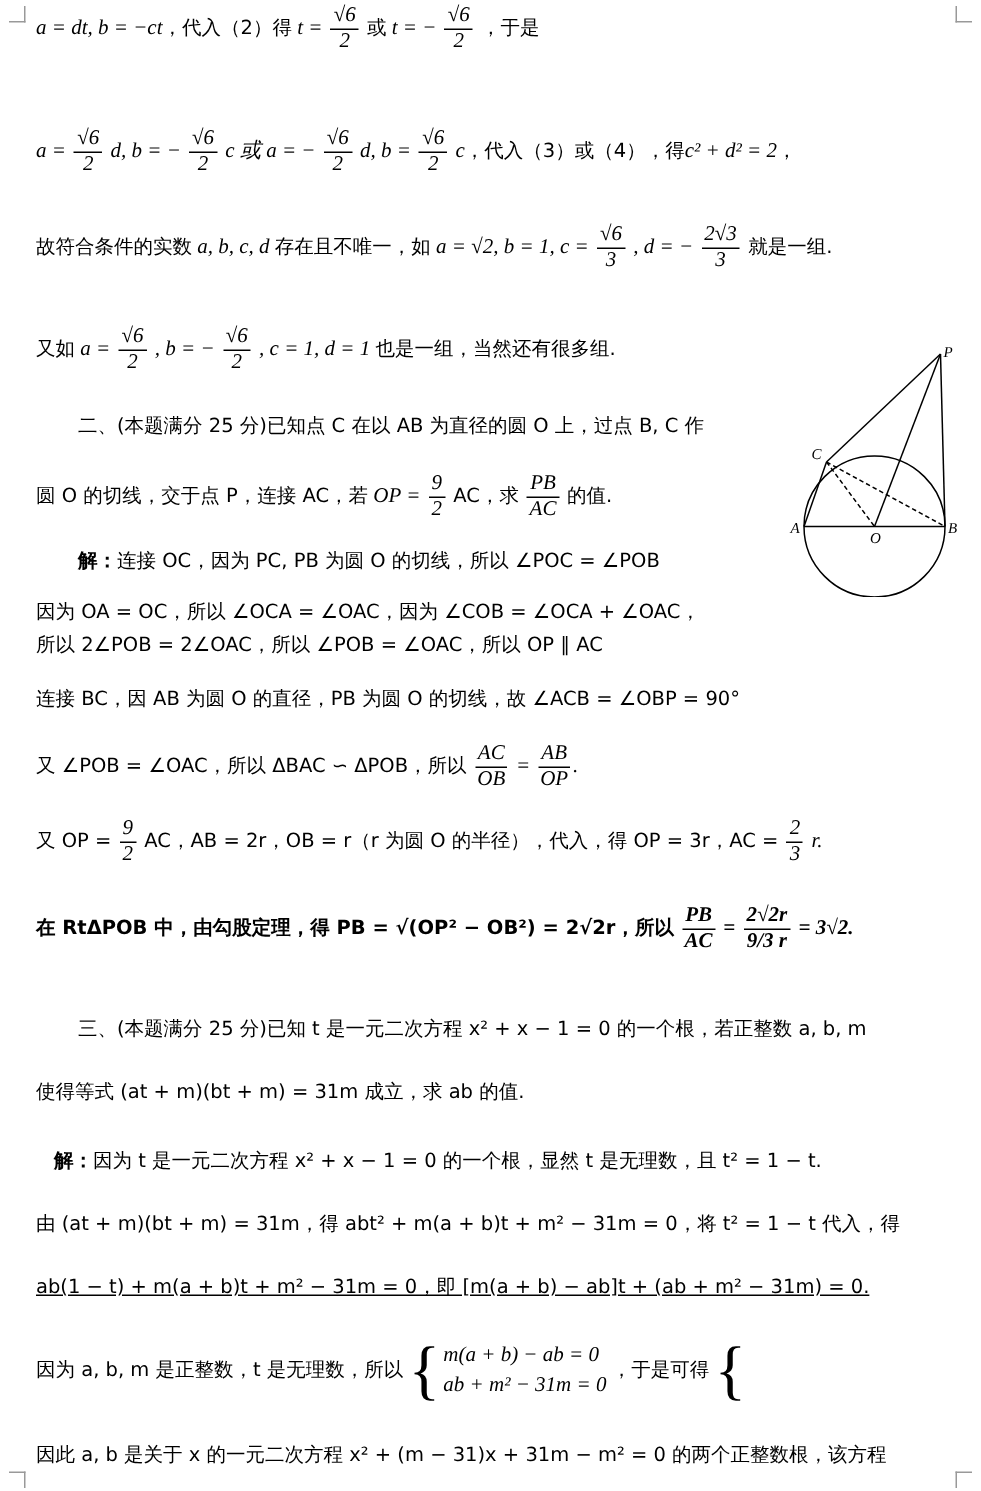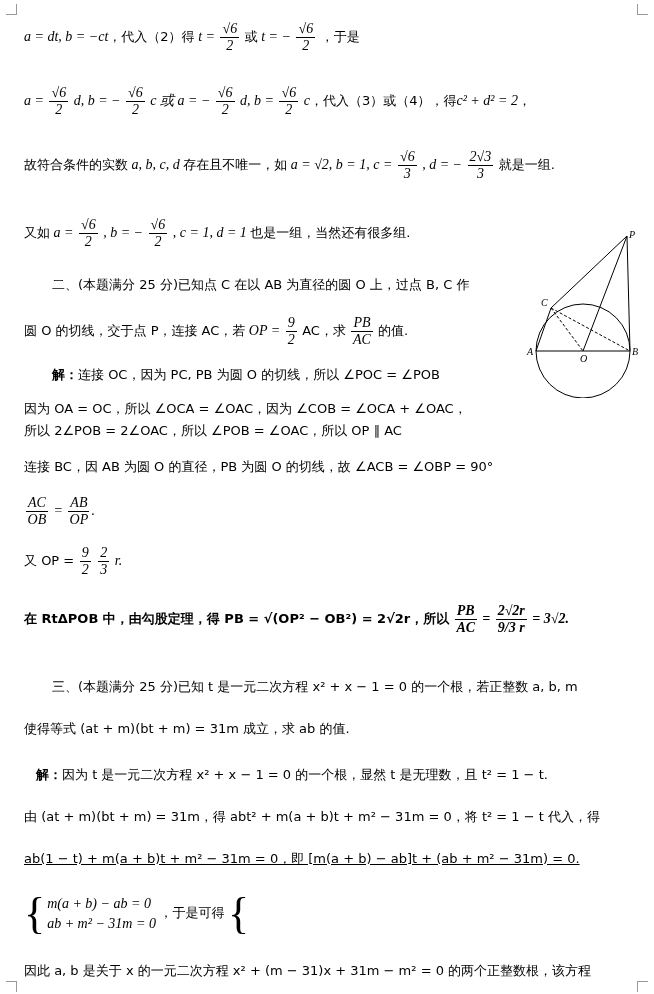--- a/index.html
+++ b/index.html
@@ -18,21 +18,21 @@
   .corner { position: absolute; width: 10px; height: 10px; border-color: #999; border-style: solid; }
 </style>
 </head>
 <body>
 
 <div class="corner" style="left:6px;top:4px;border-width:0 1px 1px 0;"></div>
 <div class="corner" style="right:6px;top:4px;border-width:0 0 1px 1px;"></div>
 <div class="corner" style="left:6px;bottom:2px;border-width:1px 1px 0 0;"></div>
 <div class="corner" style="right:6px;bottom:2px;border-width:1px 0 0 1px;"></div>
 
-<div class="line" style="top:22px;">
+<div class="line" style="top:4px;">
   <span class="m">a = dt, b = −ct</span><span class="cn">，代入（2）得</span>
   <span class="m">t =</span>
   <span class="frac">
       <span class="n">√6</span>
       <span class="d">2</span>
     </span>
   <span class="cn">或</span>
   <span class="m">t = −</span>
   <span class="frac">
       <span class="n">√6</span>
@@ -138,36 +138,38 @@
 <div class="line" style="top:402px;">
   <span class="cn">因为 OA = OC，所以 ∠OCA = ∠OAC，因为 ∠COB = ∠OCA + ∠OAC，</span>
 </div>
 <div class="line" style="top:424px;">
   <span class="cn">所以 2∠POB = 2∠OAC，所以 ∠POB = ∠OAC，所以 OP ∥ AC</span>
 </div>
 <div class="line" style="top:460px;">
   <span class="cn">连接 BC，因 AB 为圆 O 的直径，PB 为圆 O 的切线，故 ∠ACB = ∠OBP = 90°</span>
 </div>
 <div class="line" style="top:496px;">
+  <span class="cn">又 ∠POB = ∠OAC，所以 ΔBAC ∽ ΔPOB，所以</span>
   <span class="frac">
       <span class="n">AC</span>
       <span class="d">OB</span>
     </span>
   <span class="m">=</span>
   <span class="frac">
       <span class="n">AB</span>
       <span class="d">OP</span>
     </span><span class="m">.</span>
 </div>
 <div class="line" style="top:546px;">
   <span class="cn">又 OP =</span>
   <span class="frac">
       <span class="n">9</span>
       <span class="d">2</span>
     </span>
+  <span class="cn">AC，AB = 2r，OB = r（r 为圆 O 的半径），代入，得 OP = 3r，AC =</span>
   <span class="frac">
       <span class="n">2</span>
       <span class="d">3</span>
     </span>
   <span class="m">r.</span>
 </div>
 <div class="line" style="top:604px;font-weight:bold;">
   <span class="cn">在 RtΔPOB 中，由勾股定理，得 PB = √(OP² − OB²) = 2√2r，所以</span>
   <span class="frac">
       <span class="n">PB</span>
@@ -191,20 +193,21 @@
 <div class="line" style="top:768px;left:36px;">
   <span class="cn bold">解：</span><span class="cn">因为 t 是一元二次方程 x² + x − 1 = 0 的一个根，显然 t 是无理数，且 t² = 1 − t.</span>
 </div>
 <div class="line" style="top:810px;text-align:right;">
   <span class="cn">由 (at + m)(bt + m) = 31m，得 abt² + m(a + b)t + m² − 31m = 0，将 t² = 1 − t 代入，得</span>
 </div>
 <div class="line" style="top:852px;text-decoration:underline;">
   <span class="cn">ab(1 − t) + m(a + b)t + m² − 31m = 0，即 [m(a + b) − ab]t + (ab + m² − 31m) = 0.</span>
 </div>
 <div class="line" style="top:892px;">
+  <span class="cn">因为 a, b, m 是正整数，t 是无理数，所以</span>
   <span class="brace">
     <span class="b">{</span>
     <span class="rows">
         <span class="m">m(a + b) − ab = 0</span>
         <span class="m">ab + m² − 31m = 0</span>
       </span>
   </span>
   <span class="cn">，于是可得</span>
   <span class="brace">
     <span class="b">{</span>

